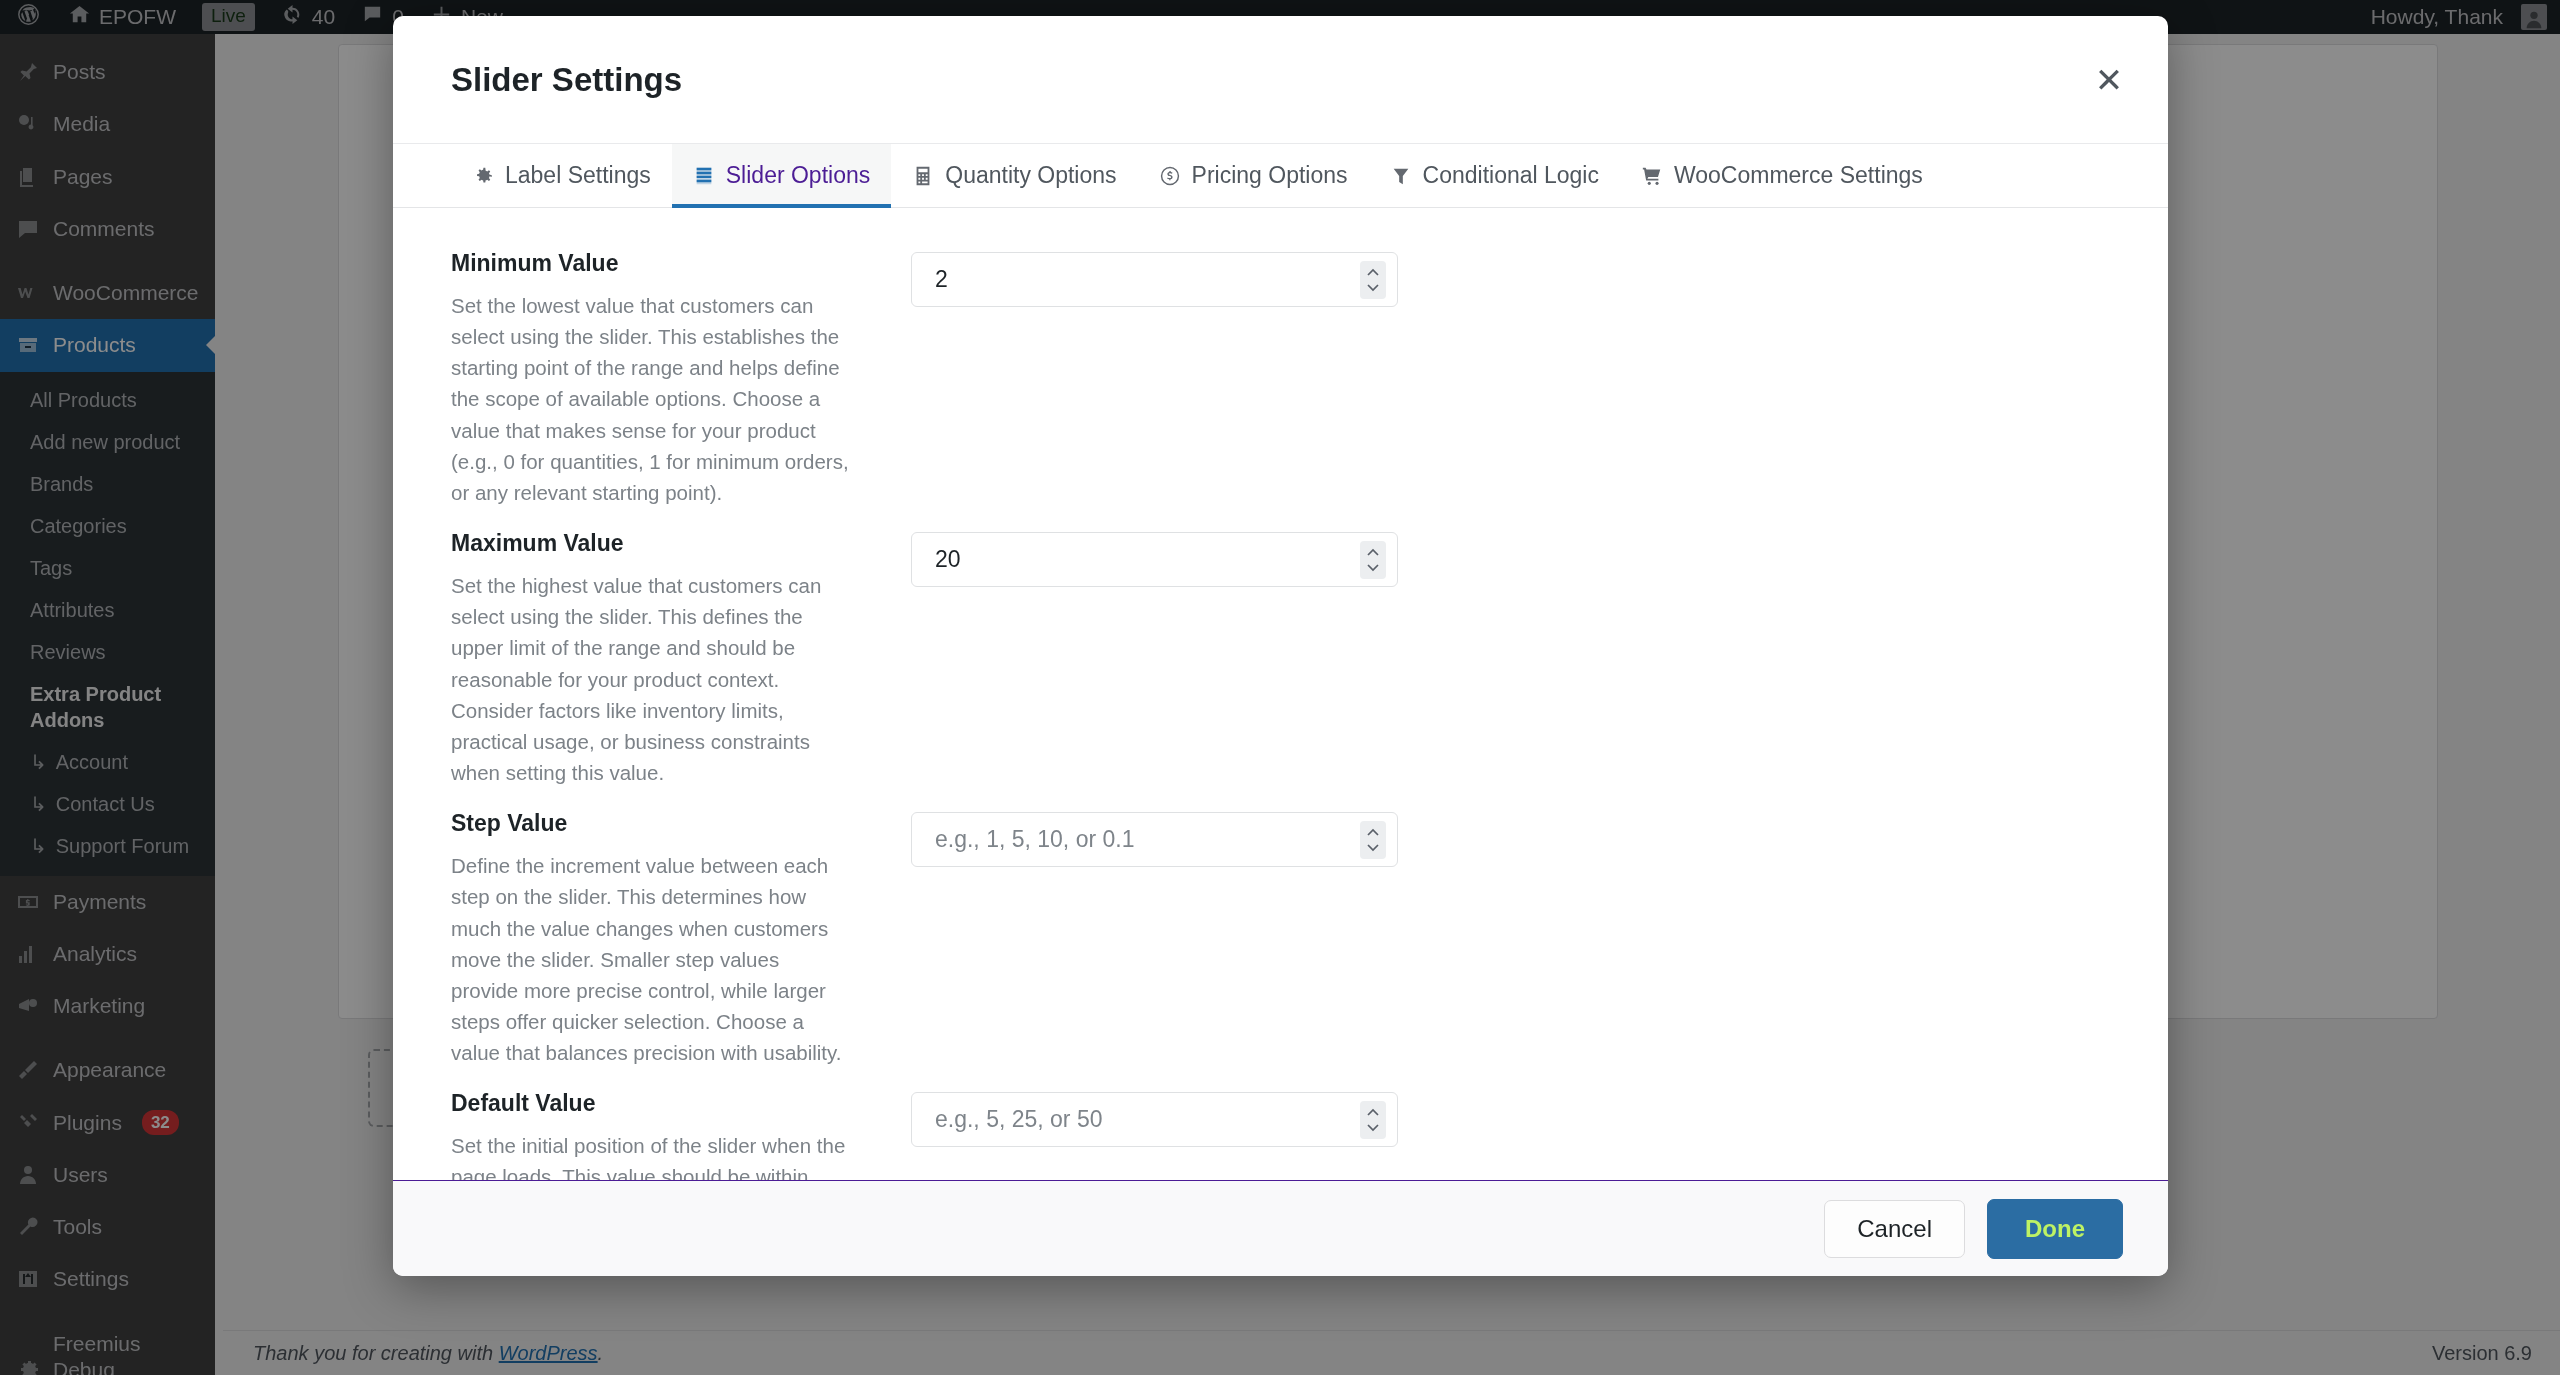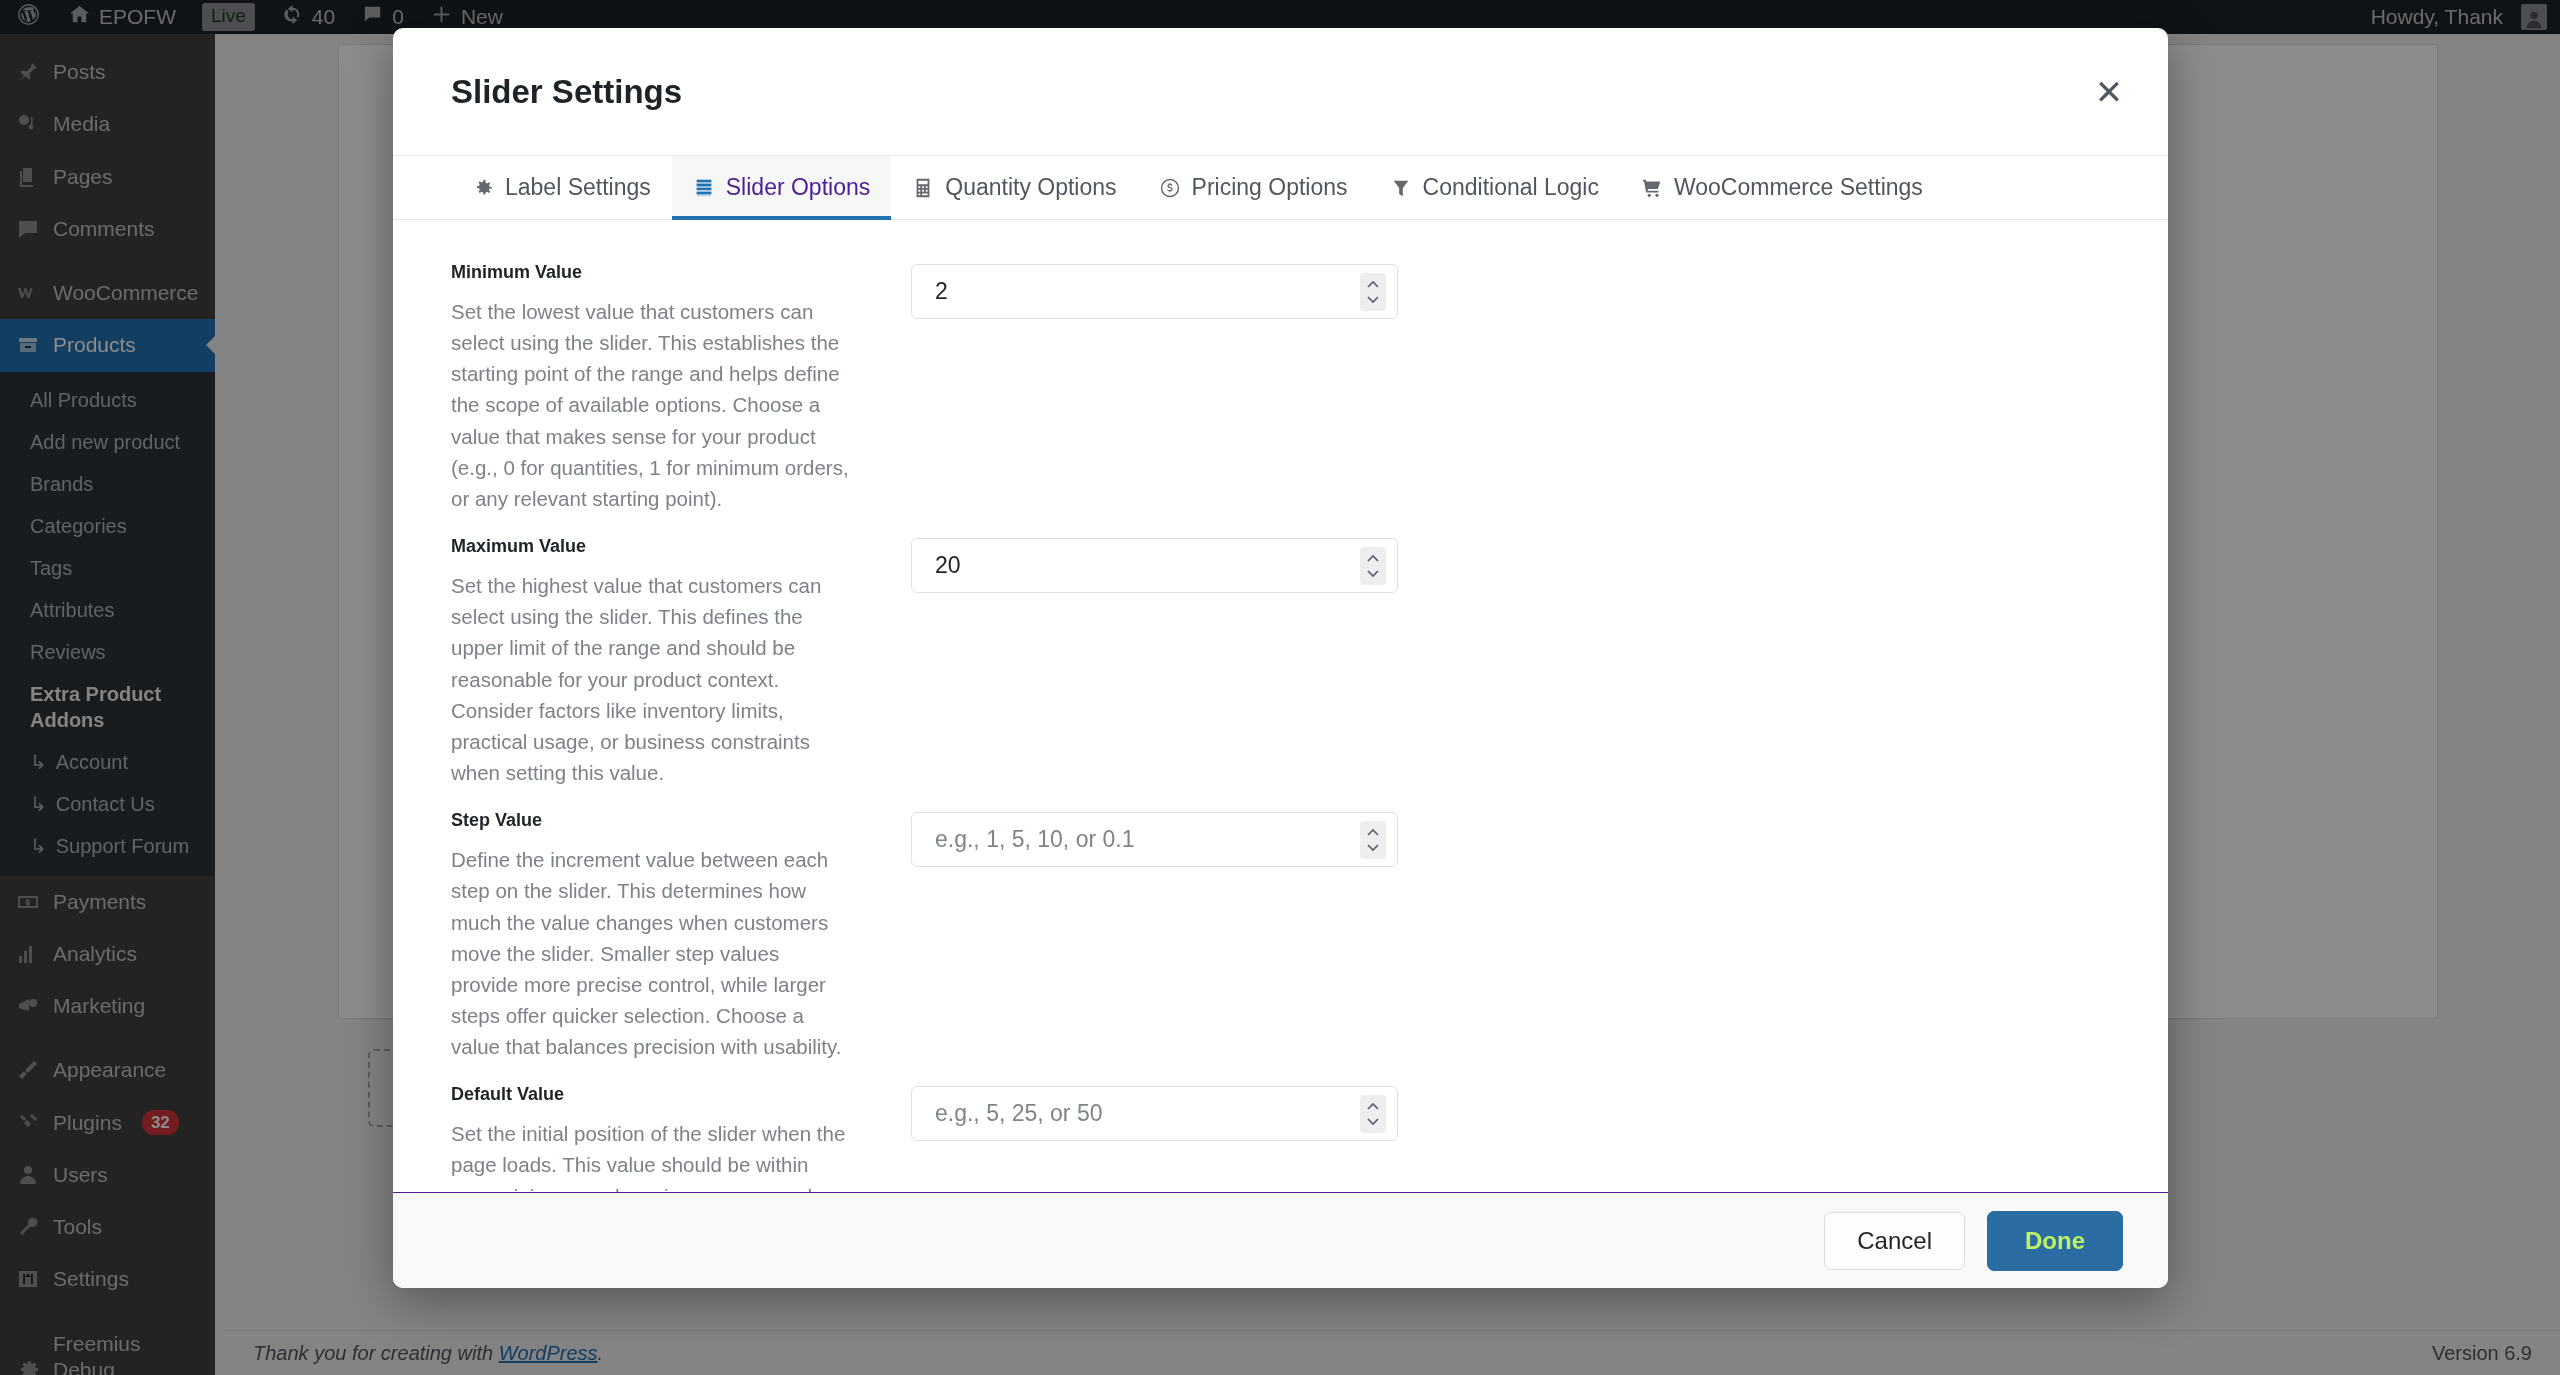--- a/index.html
+++ b/index.html
@@ -104,21 +104,21 @@
   #footer-bar a { color: #2271b1; }
 
   
   #overlay {
     position: absolute; top: 0; left: 0; width: 2560px; height: 1375px;
     background: rgba(0,0,0,0.45); z-index: 50;
   }
 
   
   #modal {
-    position: absolute; left: 393px; top: 28px;
+    position: absolute; left: 393px; top: 16px;
     width: 1775px; height: 1260px;
     background: #fff; border-radius: 10px; z-index: 60;
     box-shadow: 0 12px 48px rgba(0,0,0,.35);
     display: flex; flex-direction: column; overflow: hidden;
   }
   .modal-head {
     height: 128px; flex: 0 0 128px; position: relative;
     border-bottom: 1px solid #e9eaec;
     display: flex; align-items: center;
   }
@@ -158,21 +158,21 @@
     flex: 1 1 auto; overflow: hidden; position: relative; background: #fff;
   }
   .body-inner { padding: 42px 58px 0 58px; }
 
   .field-row {
     display: flex; align-items: flex-start; gap: 60px;
     margin-bottom: 22px;
   }
   .field-left { width: 400px; flex: 0 0 400px; }
   .field-label {
-    font-size: 18px; font-weight: bold; color: #1d2327; margin-bottom: 13px;
+    font-size: 23px; font-weight: bold; color: #1d2327; margin-bottom: 13px;
   }
   .field-desc {
     font-size: 20.5px; line-height: 1.52; color: #7c8288;
   }
   .field-right { width: 487px; flex: 0 0 487px; padding-top: 2px; }
 
   .num-wrap {
     position: relative; width: 487px; height: 55px;
     border: 1px solid #dfe1e3; border-radius: 6px; background: #fff;
     display: flex; align-items: center;

